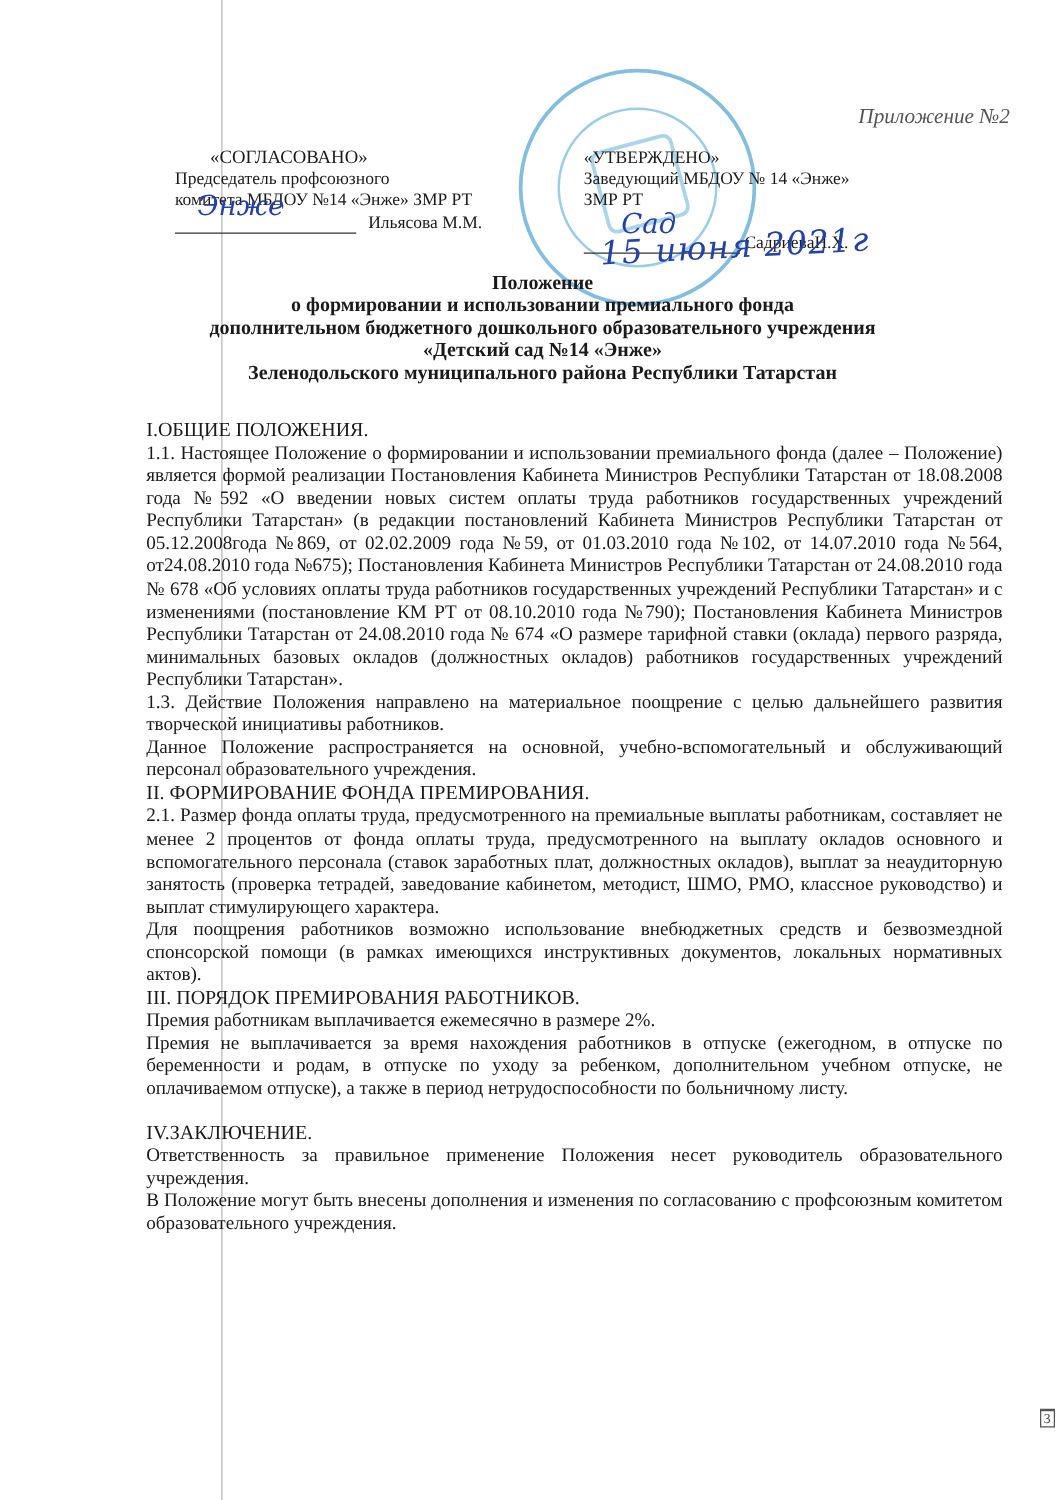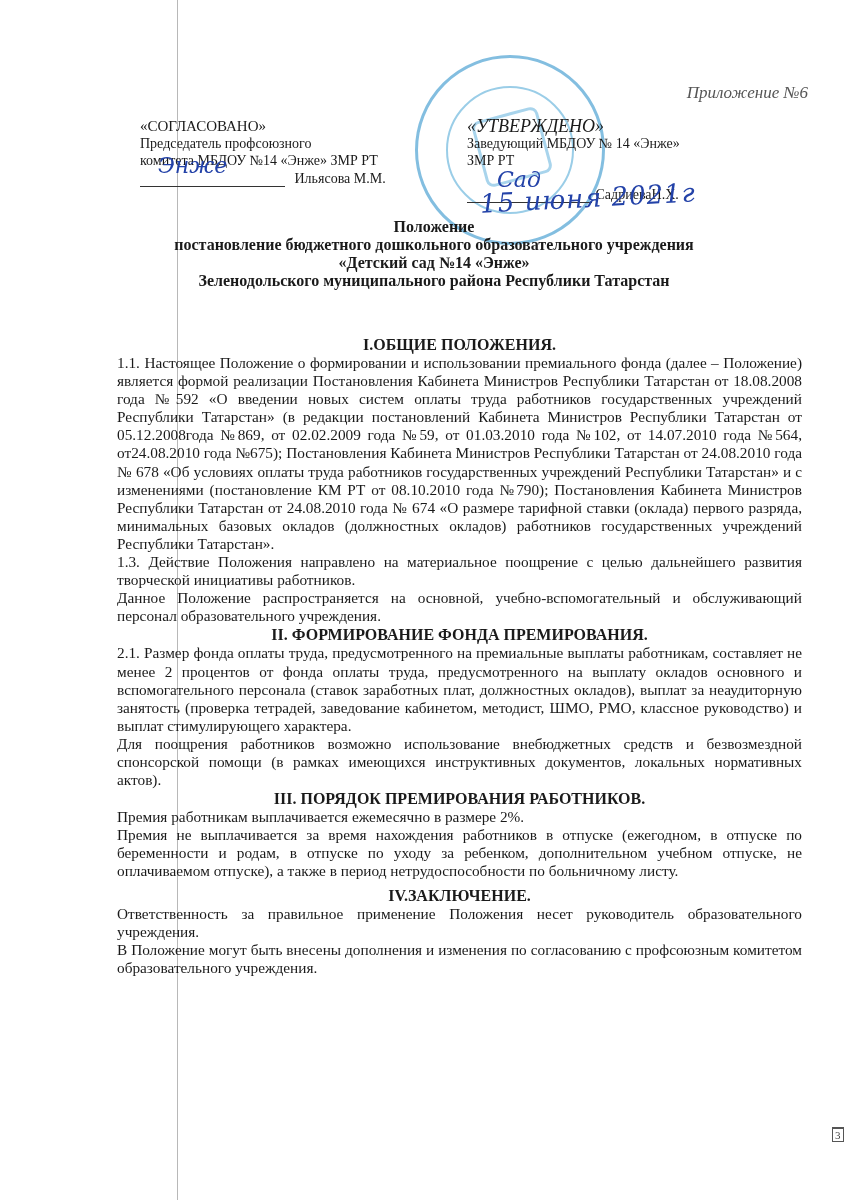--- a/index.html
+++ b/index.html
@@ -1,43 +1,43 @@
 <!DOCTYPE html>
 <html><head>
 <meta charset="utf-8">
 <style>
   html, body { margin: 0; padding: 0; background: #ffffff; }
   body { width: 848px; height: 1200px; position: relative; overflow: hidden;
          font-family: "Liberation Serif", "DejaVu Serif", serif; color: #1a1a1a; }
   .vline { position: absolute; left: 177px; top: 0; width: 1px; height: 1200px; background: #9a9a9a; opacity: .7; }
   .appendix { position: absolute; right: 40px; top: 83px; font-style: italic; font-size: 17px; color: #555; }
   .agreed { position: absolute; left: 140px; top: 118px; font-size: 14px; line-height: 17px; }
-  .agreed .big { font-size: 15px; }
+  .agreed .big { font-size: 15px; margin-left: 28px; }
   .approved { position: absolute; left: 467px; top: 118px; font-size: 14px; line-height: 17px; }
-  .approved .big { font-size: 18px; font-style: italic; }
+  .approved .big { font-size: 14px; }
   .sigline { display: inline-block; border-bottom: 1px solid #333; vertical-align: bottom; position: relative; }
   .sig { position: absolute; font-family: "DejaVu Serif", serif; font-style: italic; color: #2342a8; font-size: 22px; }
   .stamp { position: absolute; left: 415px; top: 55px; width: 190px; height: 190px; border-radius: 50%;
            border: 3px solid #5aa9d6; box-sizing: border-box; opacity: .75; }
   .stamp .inner { position: absolute; left: 28px; top: 28px; right: 28px; bottom: 28px; border-radius: 50%; border: 2px solid #79bde0; }
   .stamp .core { position: absolute; left: 60px; top: 55px; width: 62px; height: 62px; border: 3px solid #8cc6e6; border-radius: 8px; transform: rotate(-15deg); }
   .date-sig { position: absolute; left: 480px; top: 183px; font-family: "DejaVu Serif", serif; font-style: italic; color: #2342a8; font-size: 26px; letter-spacing: 1px; transform: rotate(-3deg); }
   .title { position: absolute; left: 0; width: 848px; top: 218px; text-align: center; font-weight: bold; font-size: 16px; line-height: 18px; }
   .title div { margin: 0; padding-left: 20px; }
   .content { position: absolute; left: 117px; width: 685px; top: 335px; font-size: 15.3px; line-height: 18.1px; text-align: justify; }
-  .content h2 { font-size: 16px; text-align: center; margin: 0; line-height: 19px; font-weight: bold; }
+  .content h2 { font-size: 16px; text-align: left; margin: 0; line-height: 19px; font-weight: normal; }
   .content p { margin: 0; }
   .pageno { position: absolute; left: 832px; top: 1127px; font-size: 11px; border: 1px solid #555; border-top: 2px solid #555; padding: 0 2px; line-height: 12px; color: #444; }
 </style>
 </head>
 <body>
 
 <div class="vline"></div>
 
-<div class="appendix">Приложение №6</div>
+<div class="appendix">Приложение №2</div>
 
 <div class="stamp">
   <div class="inner"></div>
   <div class="core"></div>
 </div>
 
 <div class="agreed">
   <div class="big">«СОГЛАСОВАНО»</div>
   <div>Председатель профсоюзного</div>
   <div>комитета МБДОУ №14 «Энже» ЗМР РТ</div>
@@ -58,37 +58,38 @@
       <span class="sig" style="left:30px;top:-14px;">Сад</span>
     </span>
     <span>СадриеваН.Х.</span>
   </div>
 </div>
 
 <div class="date-sig">15 июня 2021г</div>
 
 <div class="title">
   <div>Положение</div>
-  <div>постановление бюджетного дошкольного образовательного учреждения</div>
+  <div>о формировании и использовании премиального фонда</div>
+  <div>дополнительном бюджетного дошкольного образовательного учреждения</div>
   <div>«Детский сад №14 «Энже»</div>
   <div>Зеленодольского муниципального района Республики Татарстан</div>
 </div>
 
 <div class="content">
   <h2>I.ОБЩИЕ ПОЛОЖЕНИЯ.</h2>
   <p>1.1. Настоящее Положение о формировании и использовании премиального фонда (далее – Положение) является формой реализации Постановления Кабинета Министров Республики Татарстан от 18.08.2008 года №592 «О введении новых систем оплаты труда работников государственных учреждений Республики Татарстан» (в редакции постановлений Кабинета Министров Республики Татарстан от 05.12.2008года №869, от 02.02.2009 года №59, от 01.03.2010 года №102, от 14.07.2010 года №564, от24.08.2010 года №675); Постановления Кабинета Министров Республики Татарстан от 24.08.2010 года № 678 «Об условиях оплаты труда работников государственных учреждений Республики Татарстан» и с изменениями (постановление КМ РТ от 08.10.2010 года №790); Постановления Кабинета Министров Республики Татарстан от 24.08.2010 года № 674 «О размере тарифной ставки (оклада) первого разряда, минимальных базовых окладов (должностных окладов) работников государственных учреждений Республики Татарстан».</p>
   <p>1.3. Действие Положения направлено на материальное поощрение с целью дальнейшего развития творческой инициативы работников.</p>
   <p>Данное Положение распространяется на основной, учебно-вспомогательный и обслуживающий персонал образовательного учреждения.</p>
 
   <h2>II. ФОРМИРОВАНИЕ ФОНДА ПРЕМИРОВАНИЯ.</h2>
   <p>2.1. Размер фонда оплаты труда, предусмотренного на премиальные выплаты работникам, составляет не менее 2 процентов от фонда оплаты труда, предусмотренного на выплату окладов основного и вспомогательного персонала (ставок заработных плат, должностных окладов), выплат за неаудиторную занятость (проверка тетрадей, заведование кабинетом, методист, ШМО, РМО, классное руководство) и выплат стимулирующего характера.</p>
   <p> Для поощрения работников возможно использование внебюджетных средств и безвозмездной спонсорской помощи (в рамках имеющихся инструктивных документов, локальных нормативных актов).</p>
 
   <h2>III. ПОРЯДОК ПРЕМИРОВАНИЯ РАБОТНИКОВ.</h2>
   <p>Премия работникам выплачивается ежемесячно в размере 2%.</p>
   <p>Премия не выплачивается за время нахождения работников в отпуске (ежегодном, в отпуске по беременности и родам, в отпуске по уходу за ребенком, дополнительном учебном отпуске, не оплачиваемом отпуске), а также в период нетрудоспособности по больничному листу.</p>
 
-  <h2 style="margin-top:5px;">IV.ЗАКЛЮЧЕНИЕ.</h2>
+  <h2 style="margin-top:16px;">IV.ЗАКЛЮЧЕНИЕ.</h2>
   <p>Ответственность за правильное применение Положения несет руководитель образовательного учреждения.</p>
   <p>В Положение могут быть внесены дополнения и изменения по согласованию с профсоюзным комитетом образовательного учреждения.</p>
 </div>
 
 <div class="pageno">3</div>
 
 </body></html>

